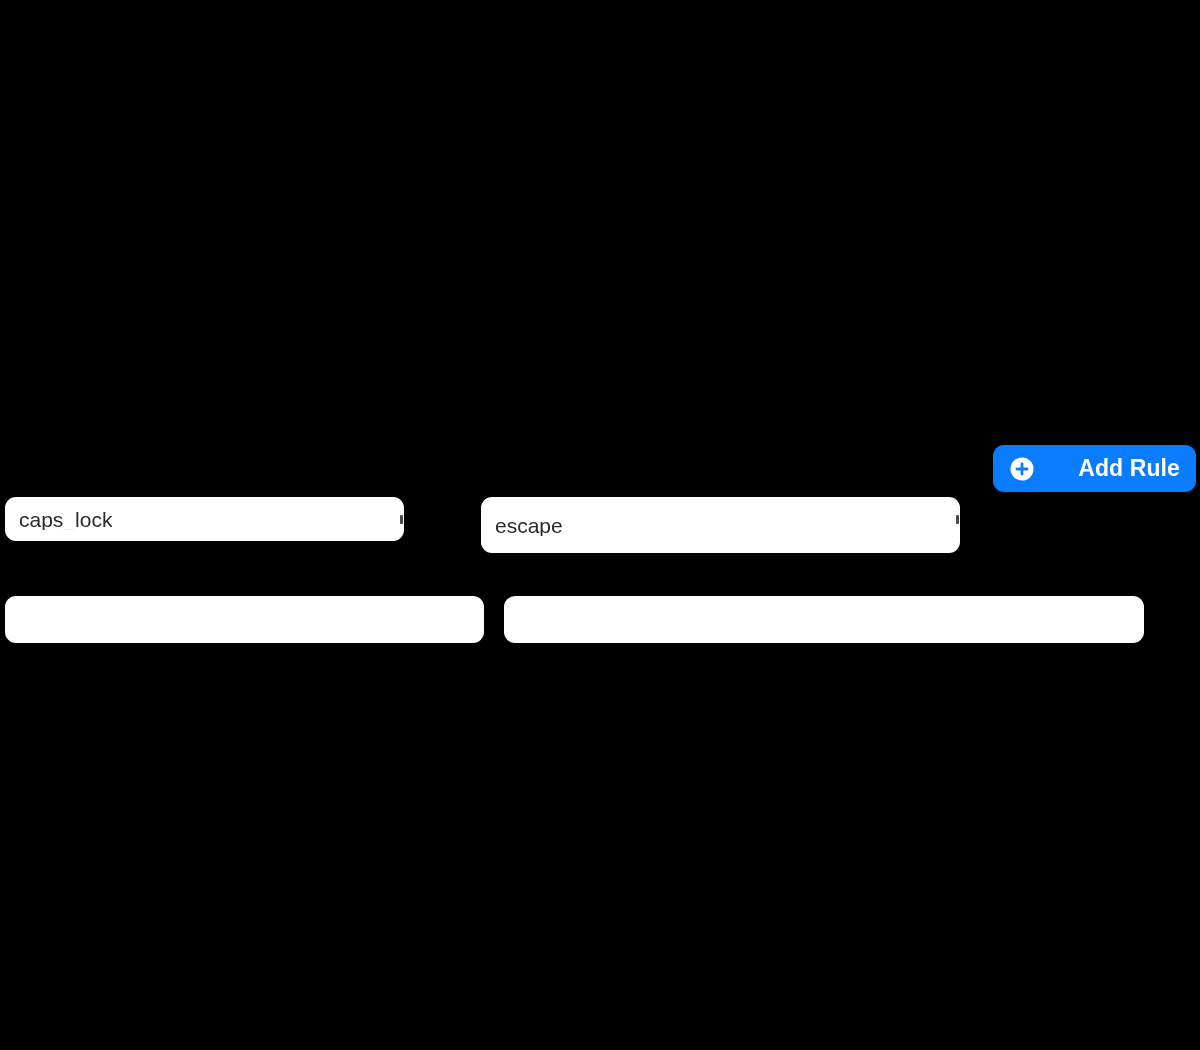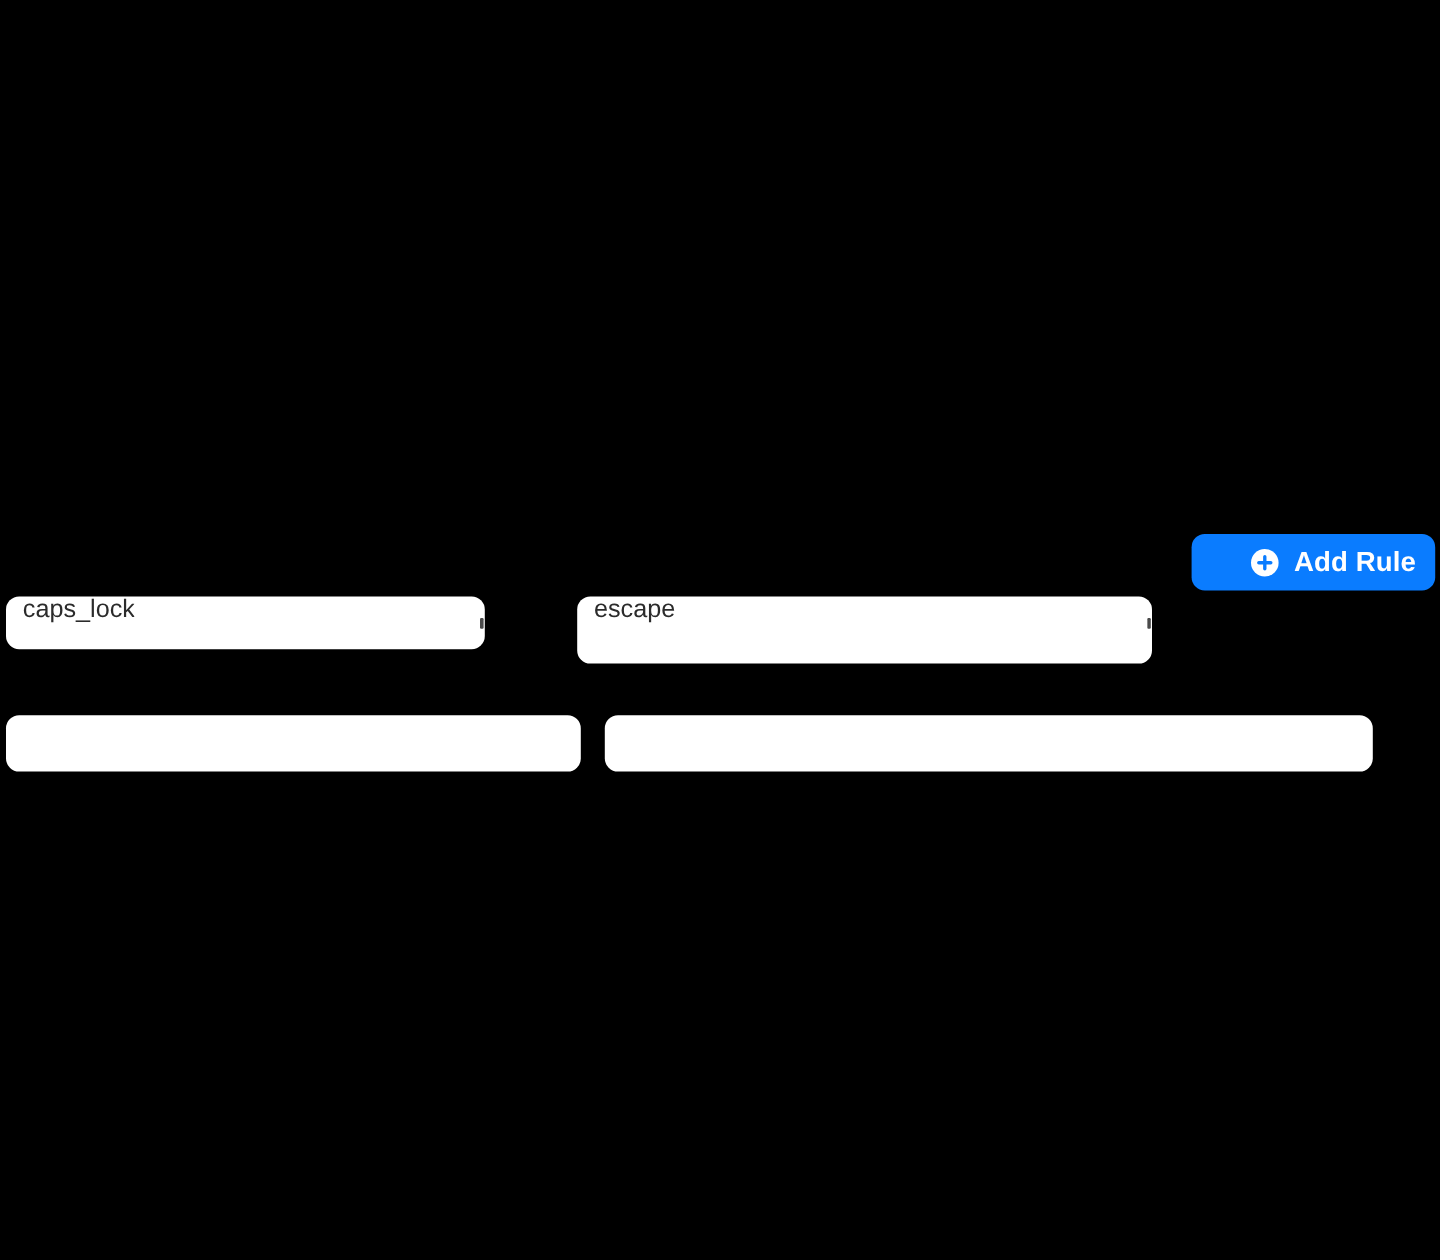--- a/index.html
+++ b/index.html
@@ -28,21 +28,21 @@
     position: absolute;
     left: 993px;
     top: 445px;
     width: 203px;
     height: 47px;
     background: #0a7cff;
     border: none;
     border-radius: 11px;
     display: flex;
     align-items: center;
-    justify-content: flex-end;
+    justify-content: space-between;
     gap: 11px;
     padding: 0 16px;
     box-sizing: border-box;
     cursor: pointer;
   }
   .add-rule-icon {
     width: 26px;
     height: 26px;
     flex: 0 0 26px;
     display: block;
@@ -66,20 +66,21 @@
   .rule-row-2 { top: 596px; height: 47px; }
 
   .field {
     position: absolute;
     top: 0;
     background: #ffffff;
     border: none;
     border-radius: 11px;
     box-sizing: border-box;
     display: flex;
+    align-items: center;
     overflow: hidden;
     padding: 0 14px;
     font-family: "Liberation Sans", "DejaVu Sans", sans-serif;
     font-size: 21px;
     color: #2b2b2b;
     line-height: 1;
     cursor: text;
   }
 
   

